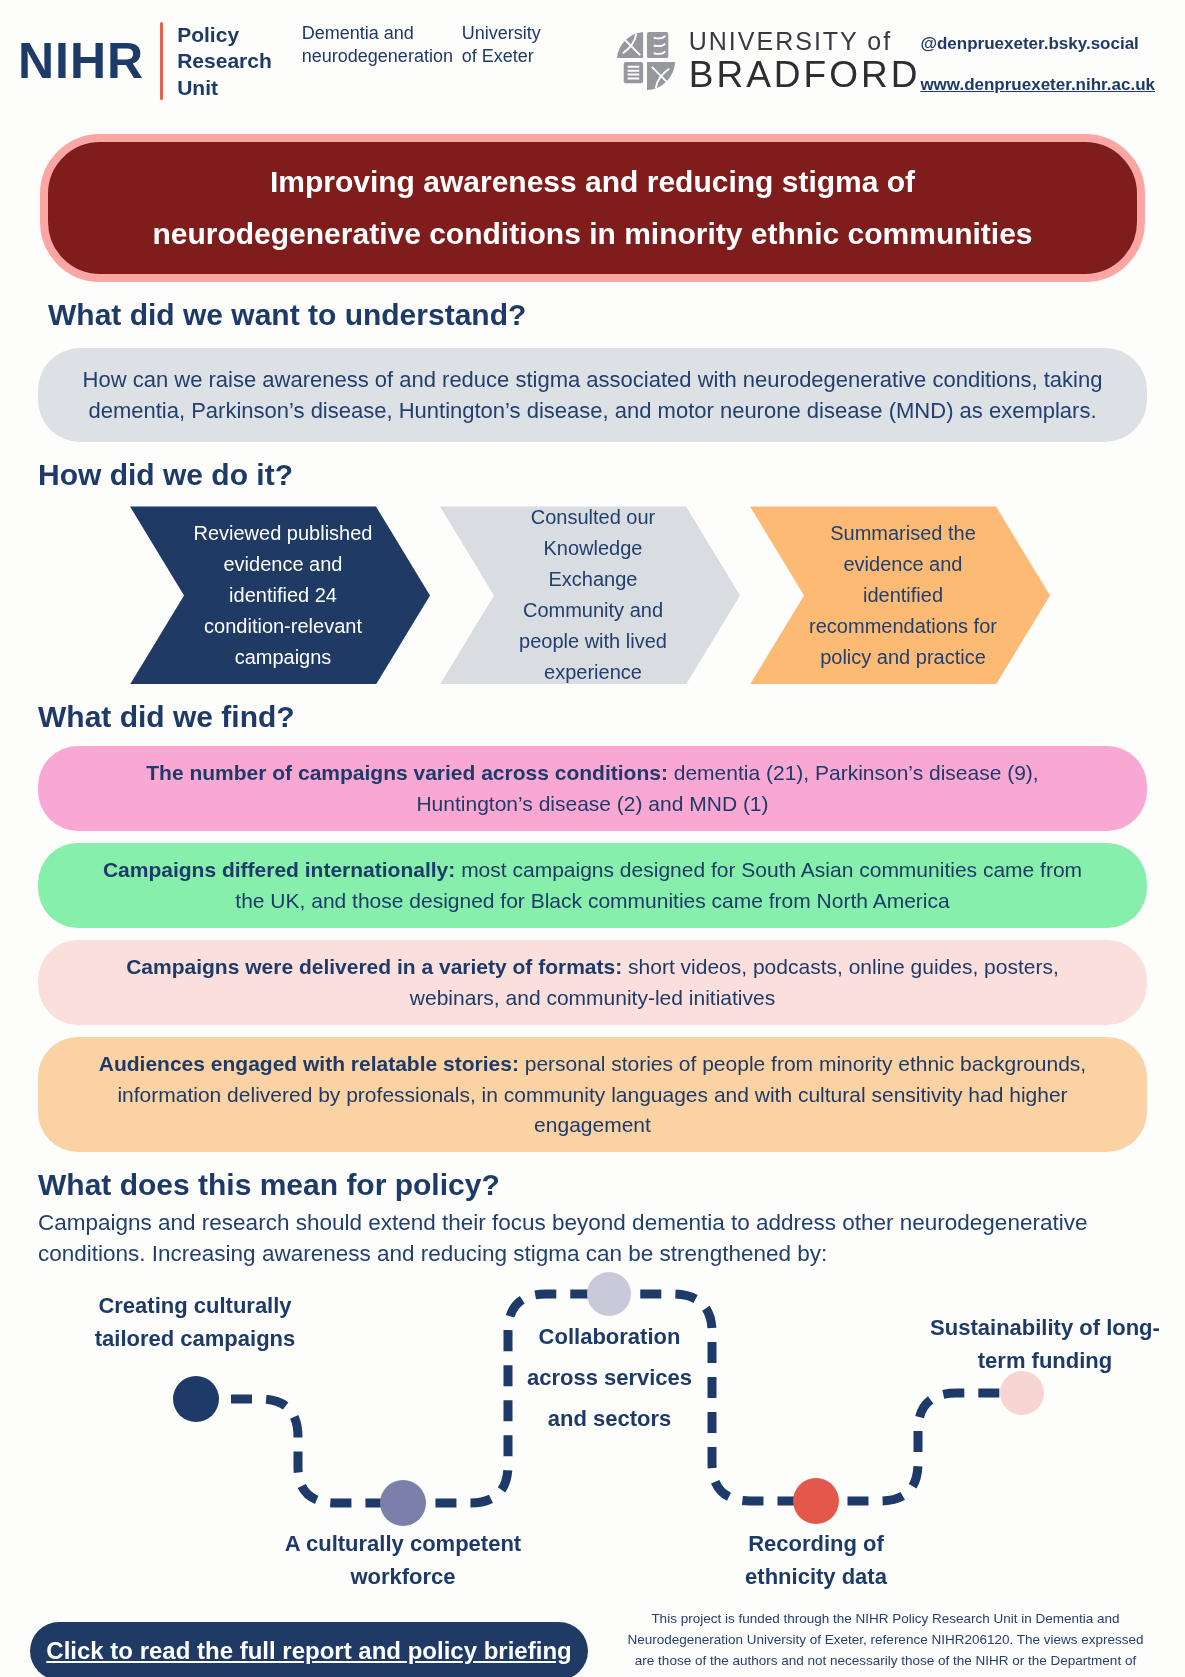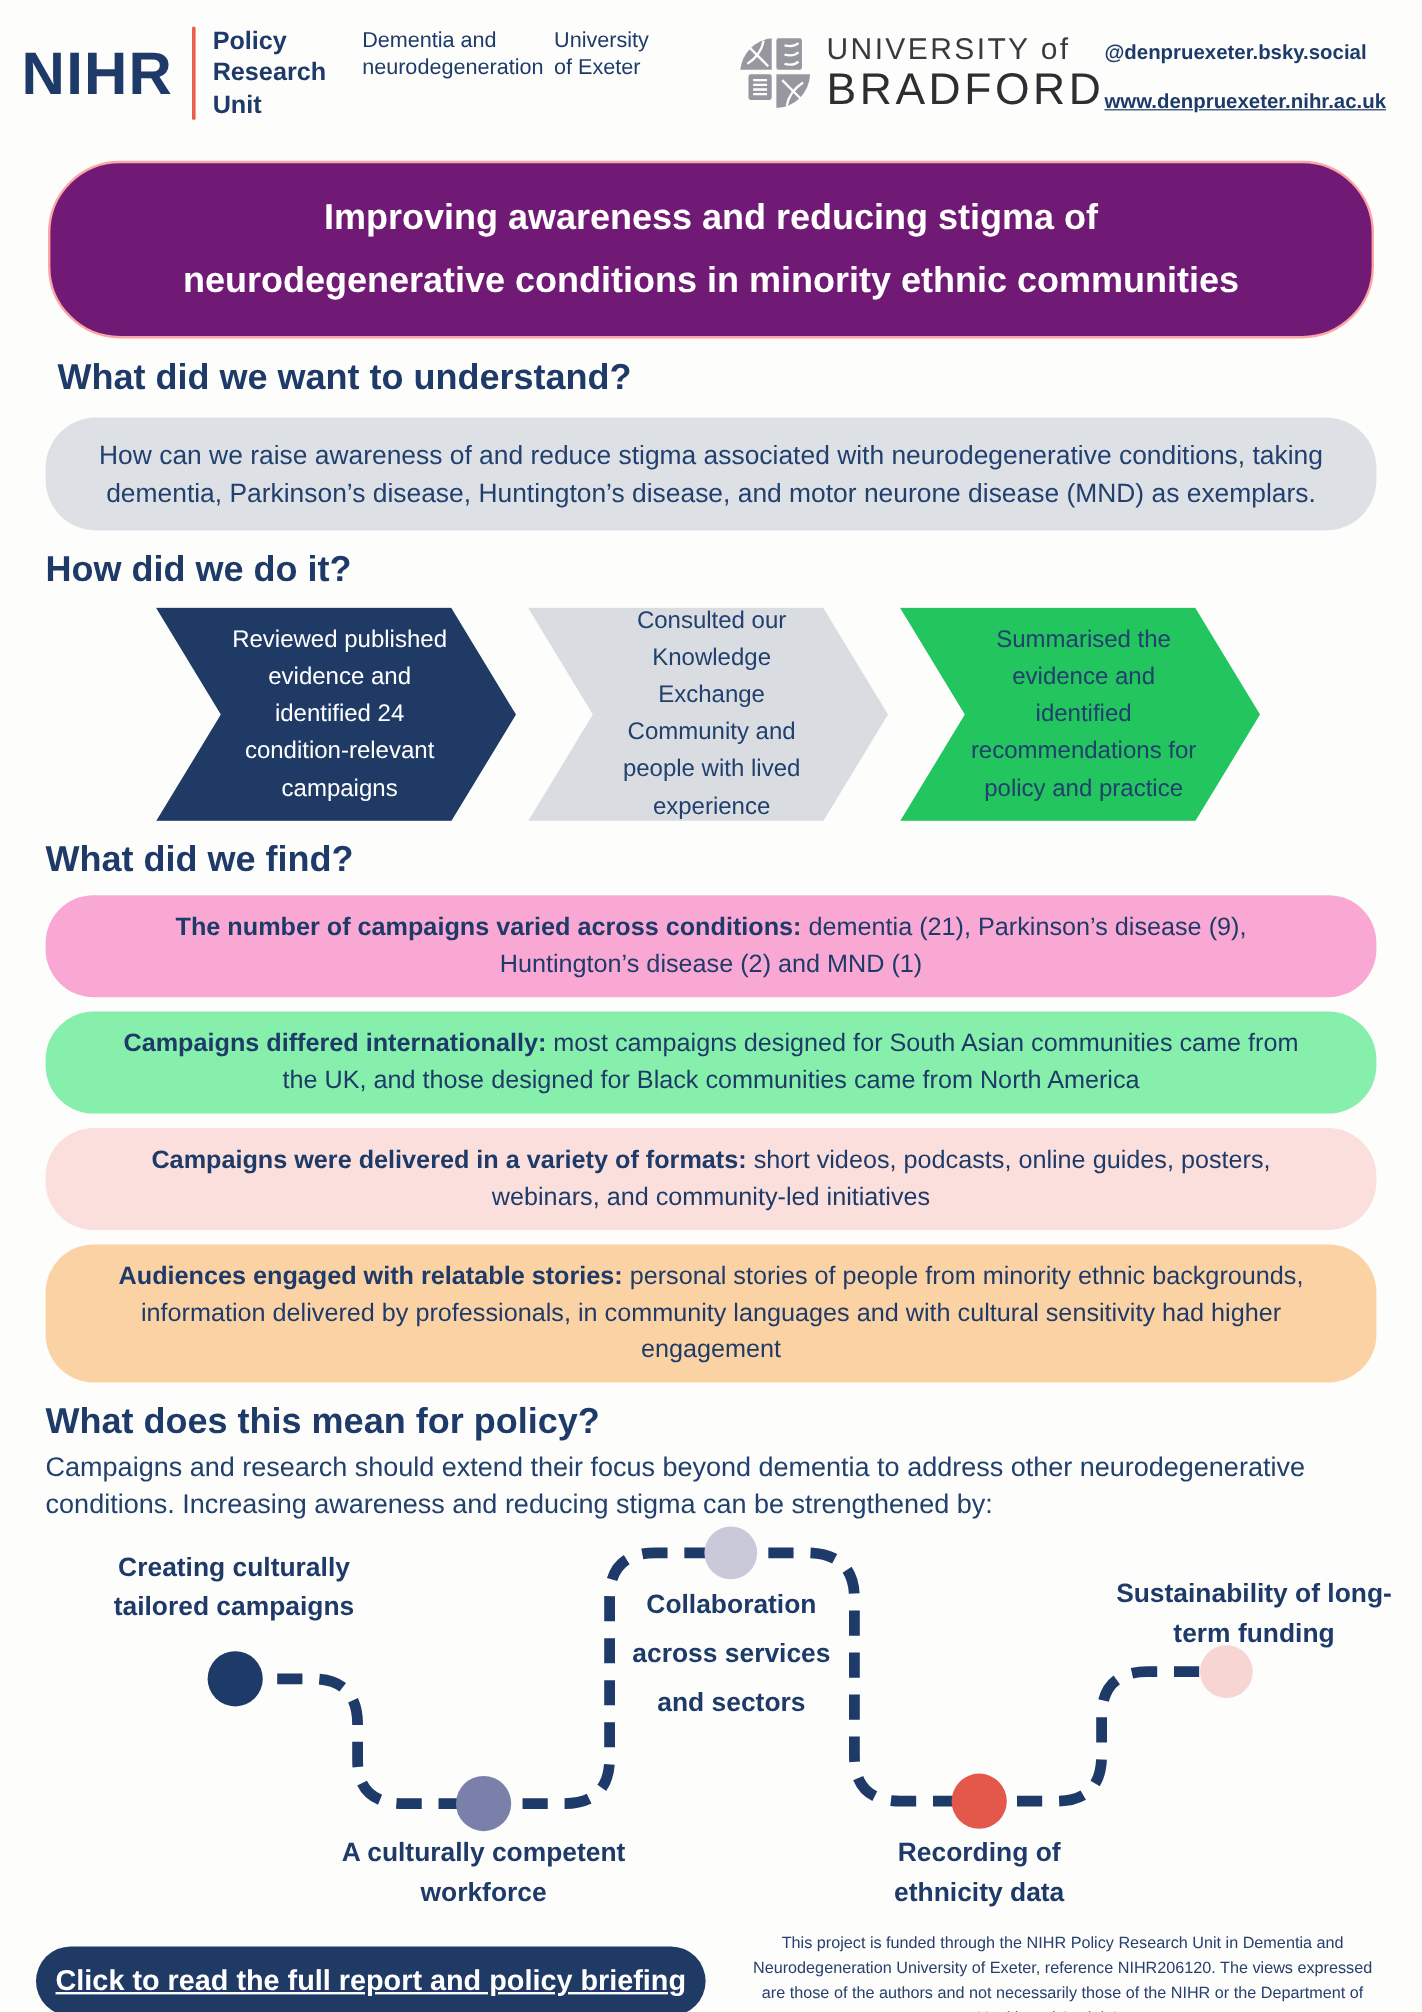--- a/index.html
+++ b/index.html
@@ -24,22 +24,22 @@
   .bradford-icon { width:62px; height:62px; margin-right:12px; }
   .bradford-text { display:flex; flex-direction:column; }
   .bradford-line1 { font-size:25px; color:#3a3a3e; letter-spacing:2px; line-height:1.1; }
   .bradford-line2 { font-size:37px; color:#2e2e32; letter-spacing:3px; line-height:1.05; }
   .contact-block { margin-left:auto; margin-top:12px; display:flex; flex-direction:column; gap:21px; }
   .social { font-size:17px; font-weight:700; color:#1e3a68; }
   .website { font-size:17px; font-weight:700; color:#1e3a68; text-decoration:underline; cursor:pointer; }
   
   .banner {
     margin:16px 40px 0 40px;
-    background:#701a75;
-    border:2px solid #fca5a5;
+    background:#7f1d1d;
+    border:8px solid #fca5a5;
     border-radius:60px;
     height:148px;
     display:flex; flex-direction:column; align-items:center; justify-content:center;
   }
   .banner-line { color:#ffffff; font-size:30px; font-weight:700; line-height:1.72; text-align:center; }
   
   .sec-heading { font-size:30px; font-weight:700; color:#1e3a68; margin:16px 0 0 38px; }
   .sec-heading.indent { margin-left:48px; }
   
   .grey-box {
@@ -55,21 +55,21 @@
   .chevron {
     width:300px; height:178px;
     clip-path:polygon(0 0, 82% 0, 100% 50%, 82% 100%, 0 100%, 18% 50%);
     display:flex; align-items:center; justify-content:center;
     padding:8px 52px 8px 58px;
     text-align:center;
     font-size:20px; line-height:1.55;
   }
   .chevron-1 { background:#203a66; color:#ffffff; }
   .chevron-2 { background:#d9dce1; color:#21406e; }
-  .chevron-3 { background:#22c55e; color:#21406e; }
+  .chevron-3 { background:#fdba74; color:#21406e; }
   
   .finding {
     margin:12px 38px 0 38px;
     border-radius:40px;
     padding:12px 64px;
     text-align:center;
     font-size:21px; line-height:1.45; color:#1e3a68;
   }
   .finding b { font-weight:700; }
   .finding-1 { background:#f9a8d4; }

